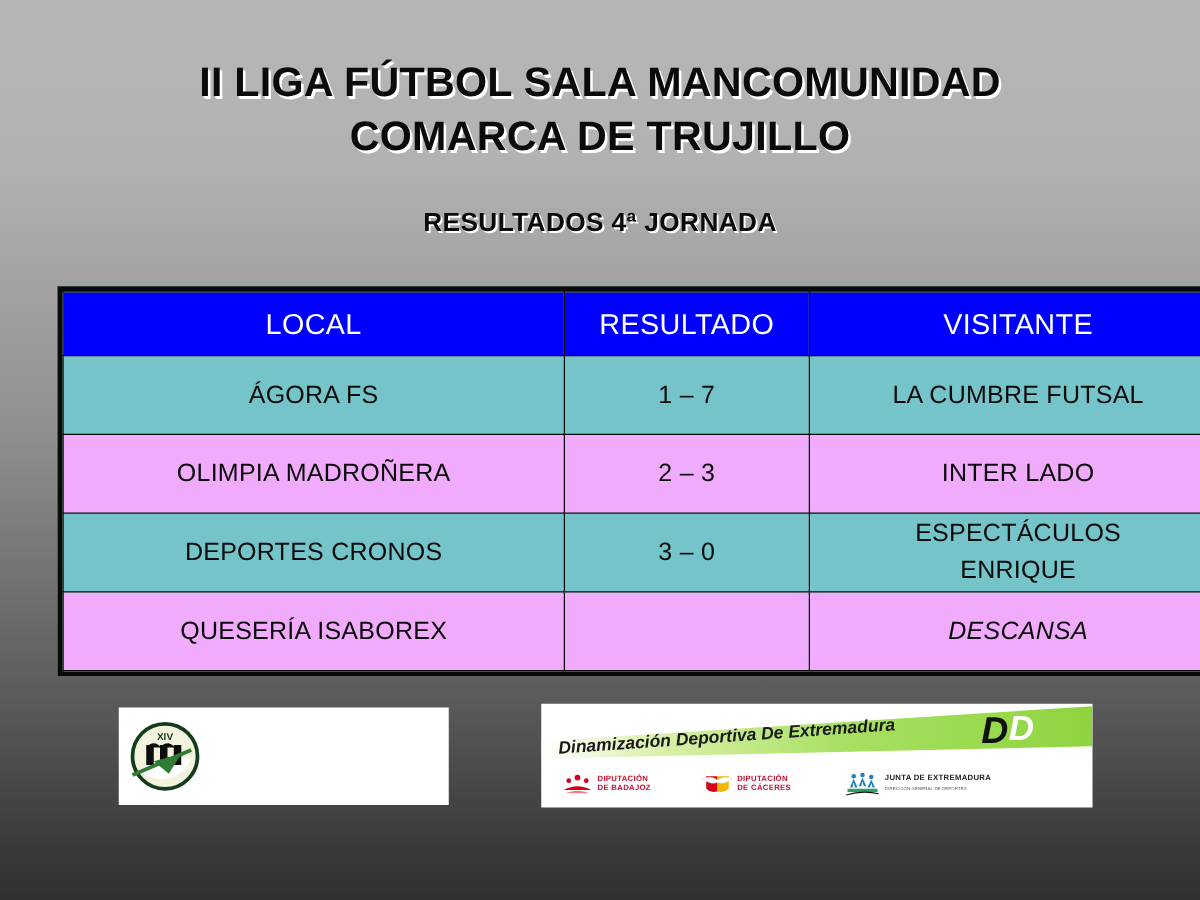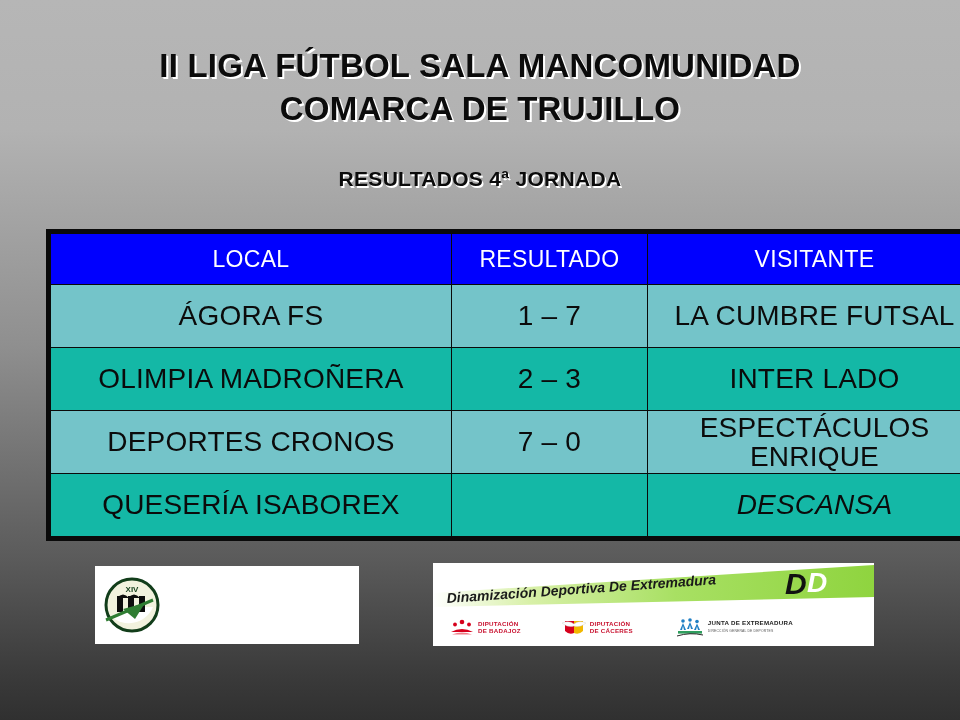--- a/index.html
+++ b/index.html
@@ -68,26 +68,26 @@
     padding: 2px 4px;
   }
   table.results thead th {
     background: #0000ff;
     color: #ffffff;
     font-size: 23px;
     height: 46px;
     letter-spacing: 0.3px;
   }
   table.results tbody td {
-    font-size: 28px;
+    font-size: 20px;
     height: 58px;
     letter-spacing: 0.2px;
   }
   tr.row-dark td { background: #74c4c9; }
-  tr.row-light td { background: #14b8a6; }
+  tr.row-light td { background: #f0abfc; }
   td.cell-two-line { line-height: 29px; }
   td.italic-cell { font-style: italic; }
   col.col-local { width: 372px; }
   col.col-result { width: 182px; }
   col.col-visitante { width: 310px; }
 
   
   .logo-mancomunidad {
     position: absolute;
     left: 95px;
@@ -192,21 +192,21 @@
         <td>1 – 7</td>
         <td>LA CUMBRE FUTSAL</td>
       </tr>
       <tr class="row-light">
         <td>OLIMPIA MADROÑERA</td>
         <td>2 – 3</td>
         <td>INTER LADO</td>
       </tr>
       <tr class="row-dark">
         <td>DEPORTES CRONOS</td>
-        <td>7 – 0</td>
+        <td>3 – 0</td>
         <td class="cell-two-line">
           <span>ESPECTÁCULOS</span><br>
           <span>ENRIQUE</span>
         </td>
       </tr>
       <tr class="row-light">
         <td>QUESERÍA ISABOREX</td>
         <td></td>
         <td class="italic-cell">DESCANSA</td>
       </tr>

